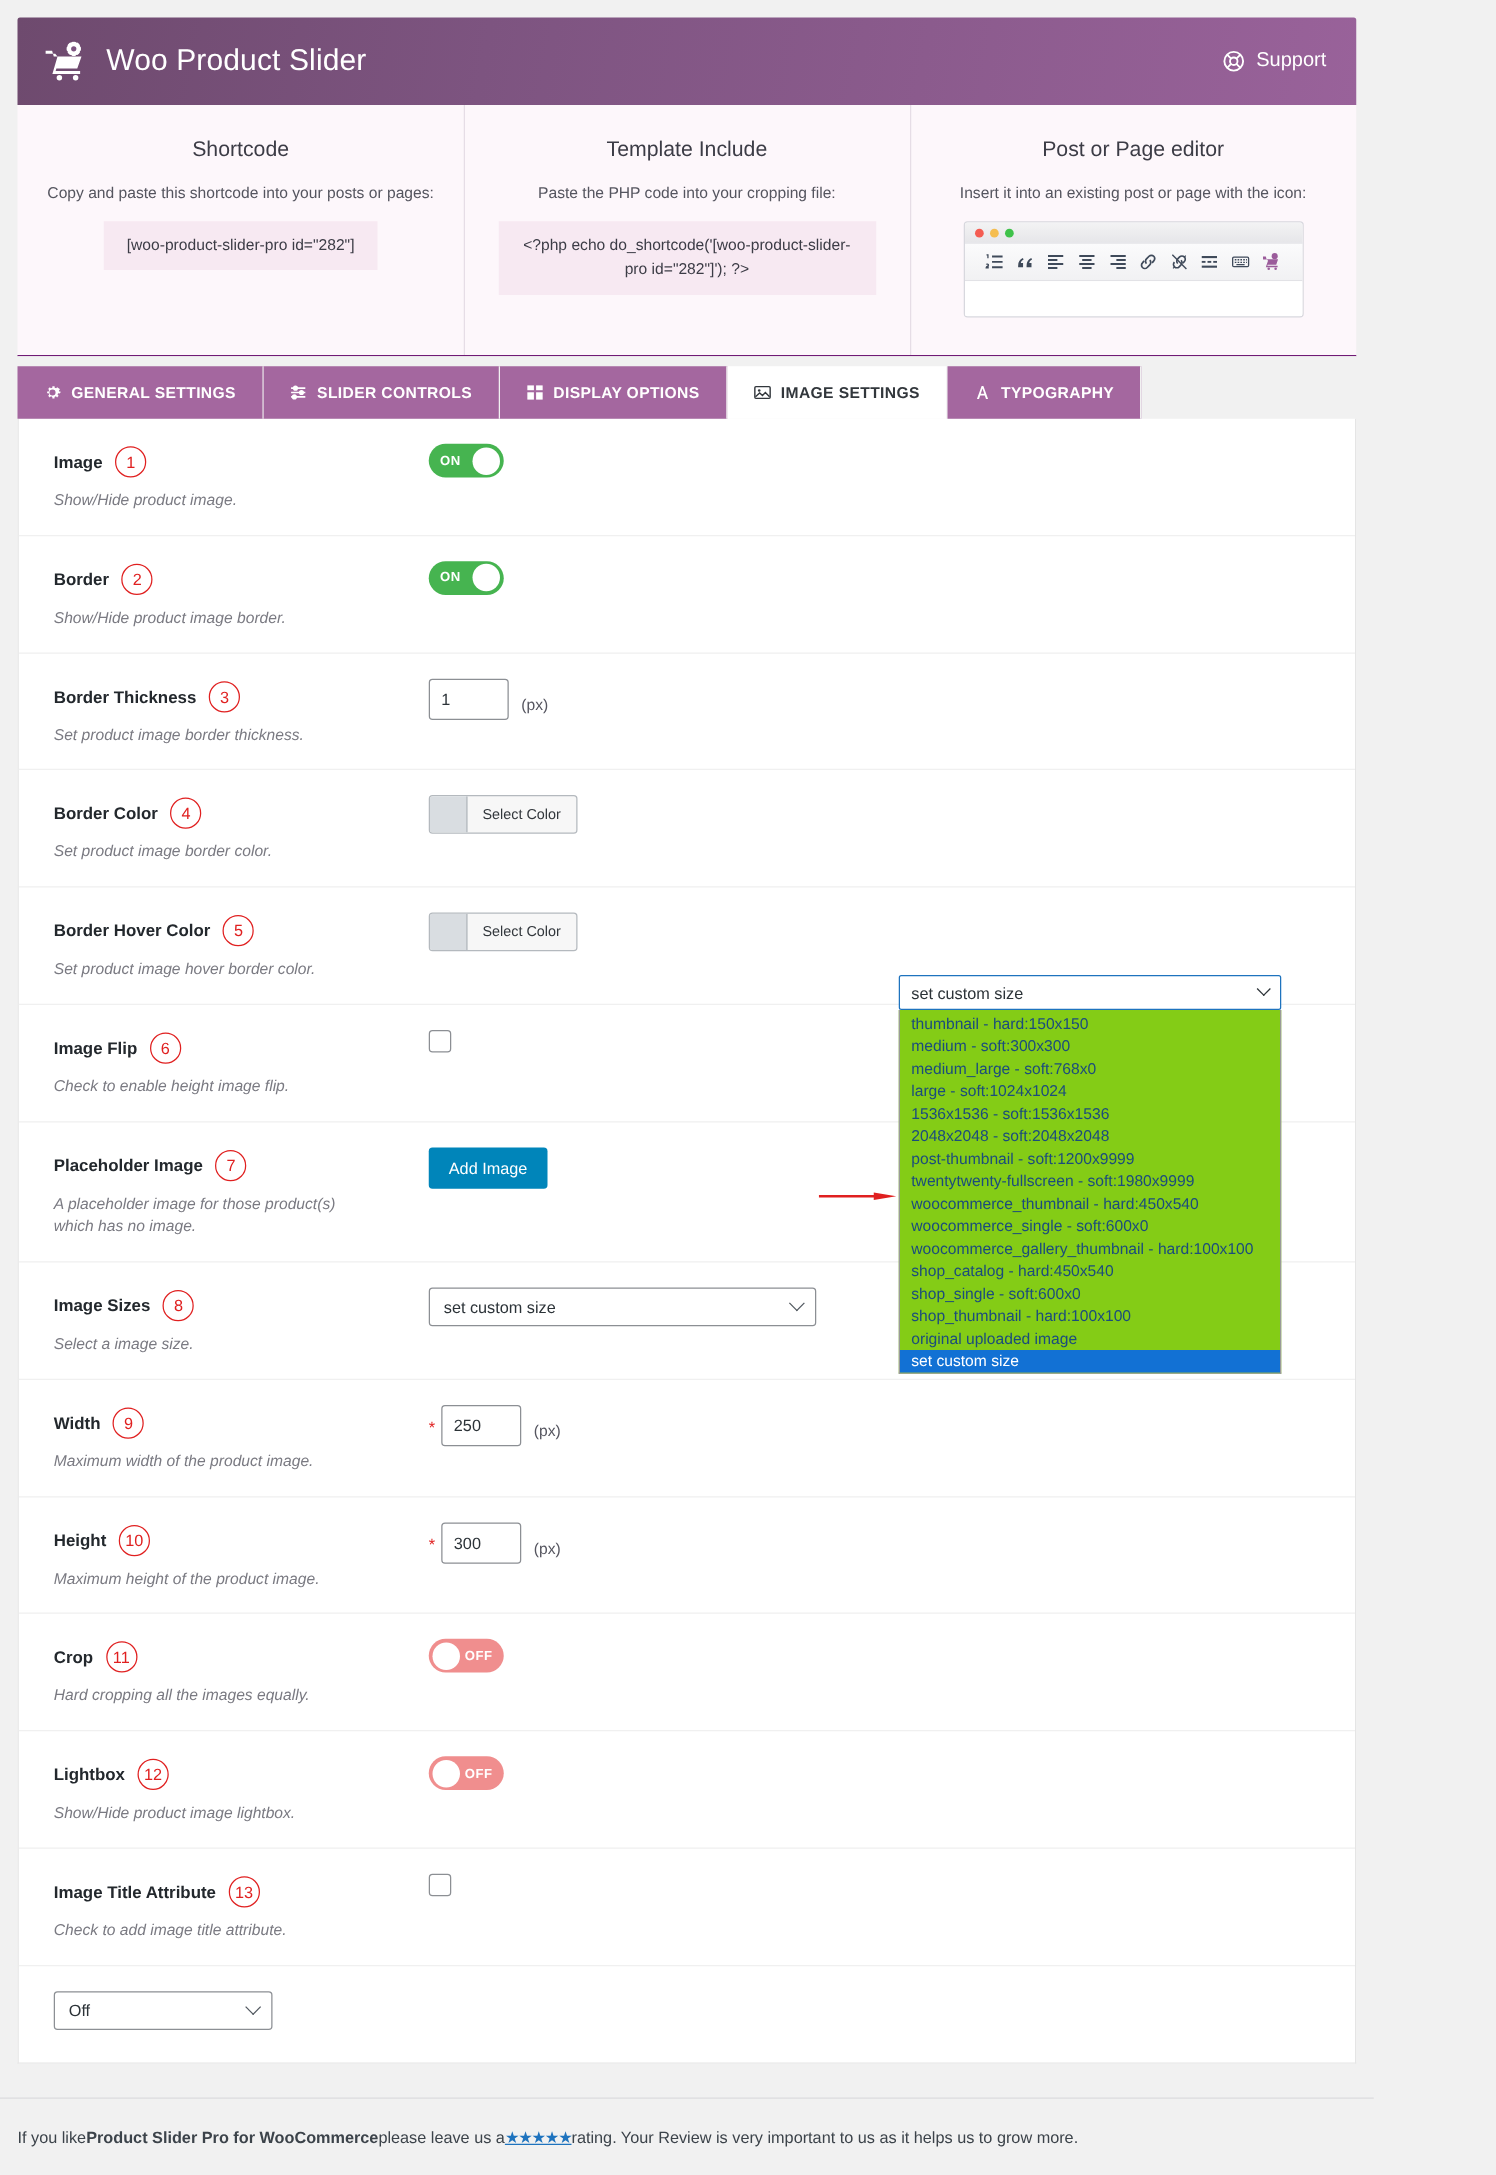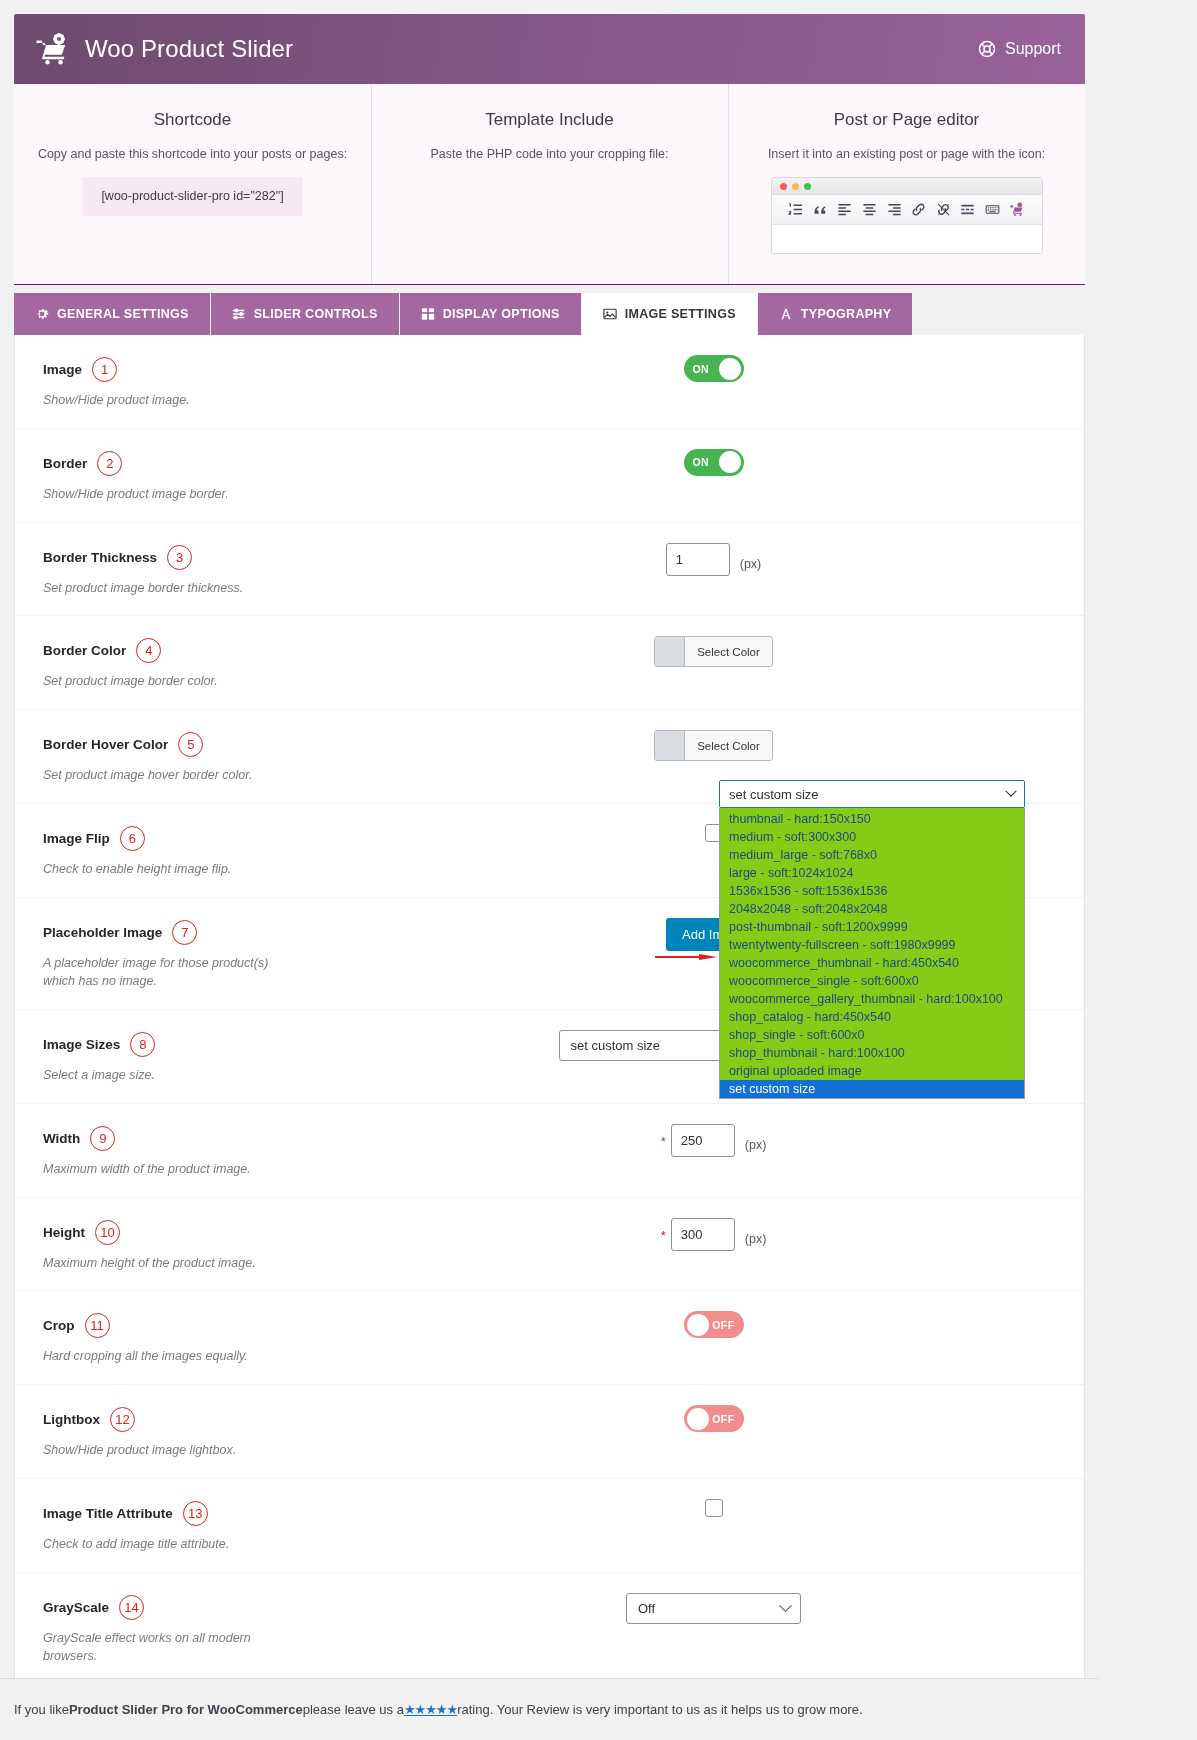--- a/index.html
+++ b/index.html
@@ -84,21 +84,21 @@
   .row + .row{ border-top:1px solid #f0f0f0; }
   .row-label{ width:300px; padding-right:16px; padding-top:4px; }
   .lbl-line{ display:flex; align-items:center; gap:10px; }
   .lbl{ font-size:13.5px; font-weight:700; color:#23282d; }
   .num{
     display:inline-flex; align-items:center; justify-content:center;
     width:25px; height:25px; border:1.6px solid #e02020; border-radius:50%;
     color:#e02020; font-size:13px; font-weight:400; line-height:1;
   }
   .desc{ margin-top:9px; font-size:12.5px; font-style:italic; color:#7a7a82; line-height:1.5; max-width:250px; }
-  .row-ctl{ flex:1; padding-top:2px; display:flex; align-items:flex-start;justify-content:center; }
+  .row-ctl{ flex:1; padding-top:2px; display:flex; align-items:flex-start; }
 
   
   .toggle{
     width:60px; height:27px; border-radius:14px; position:relative; cursor:pointer;
     display:flex; align-items:center;
   }
   .toggle.on{ background:#46b450; justify-content:flex-start; }
   .toggle.off{ background:#f08e8e; justify-content:flex-end; }
   .toggle .t-txt{ font-size:10.5px; font-weight:700; color:#fff; padding:0 9px; letter-spacing:.4px; }
   .toggle .knob{
@@ -220,20 +220,21 @@
 
     <div class="info-col">
       <h2>Shortcode</h2>
       <div class="sub">Copy and paste this shortcode into your posts or pages:</div>
       <div class="code-box">[woo-product-slider-pro id="282"]</div>
     </div>
 
     <div class="info-col">
       <h2>Template Include</h2>
       <div class="sub">Paste the PHP code into your cropping file:</div>
+      <div class="code-box wide">&lt;?php echo do_shortcode('[woo-product-slider-pro id="282"]'); ?&gt;</div>
     </div>
 
     <div class="info-col">
       <h2>Post or Page editor</h2>
       <div class="sub">Insert it into an existing post or page with the icon:</div>
       <div class="editor-mock">
         <div class="editor-bar">
           <span class="dot r"></span>
           <span class="dot y"></span>
           <span class="dot g"></span>
@@ -550,27 +551,20 @@
           <span class="num">13</span>
         </div>
         <div class="desc">Check to add image title attribute.</div>
       </div>
       <div class="row-ctl">
         <span class="cbx"></span>
       </div>
     </div>
 
     <div class="row">
-      <div class="row-label">
-        <div class="lbl-line">
-          <span class="lbl">GrayScale</span>
-          <span class="num">14</span>
-        </div>
-        <div class="desc">GrayScale effect works on all modern browsers.</div>
-      </div>
       <div class="row-ctl">
         <div class="sel w175">
           <span>Off</span>
           <span class="caret"></span>
         </div>
       </div>
     </div>
 
   </div>
 

